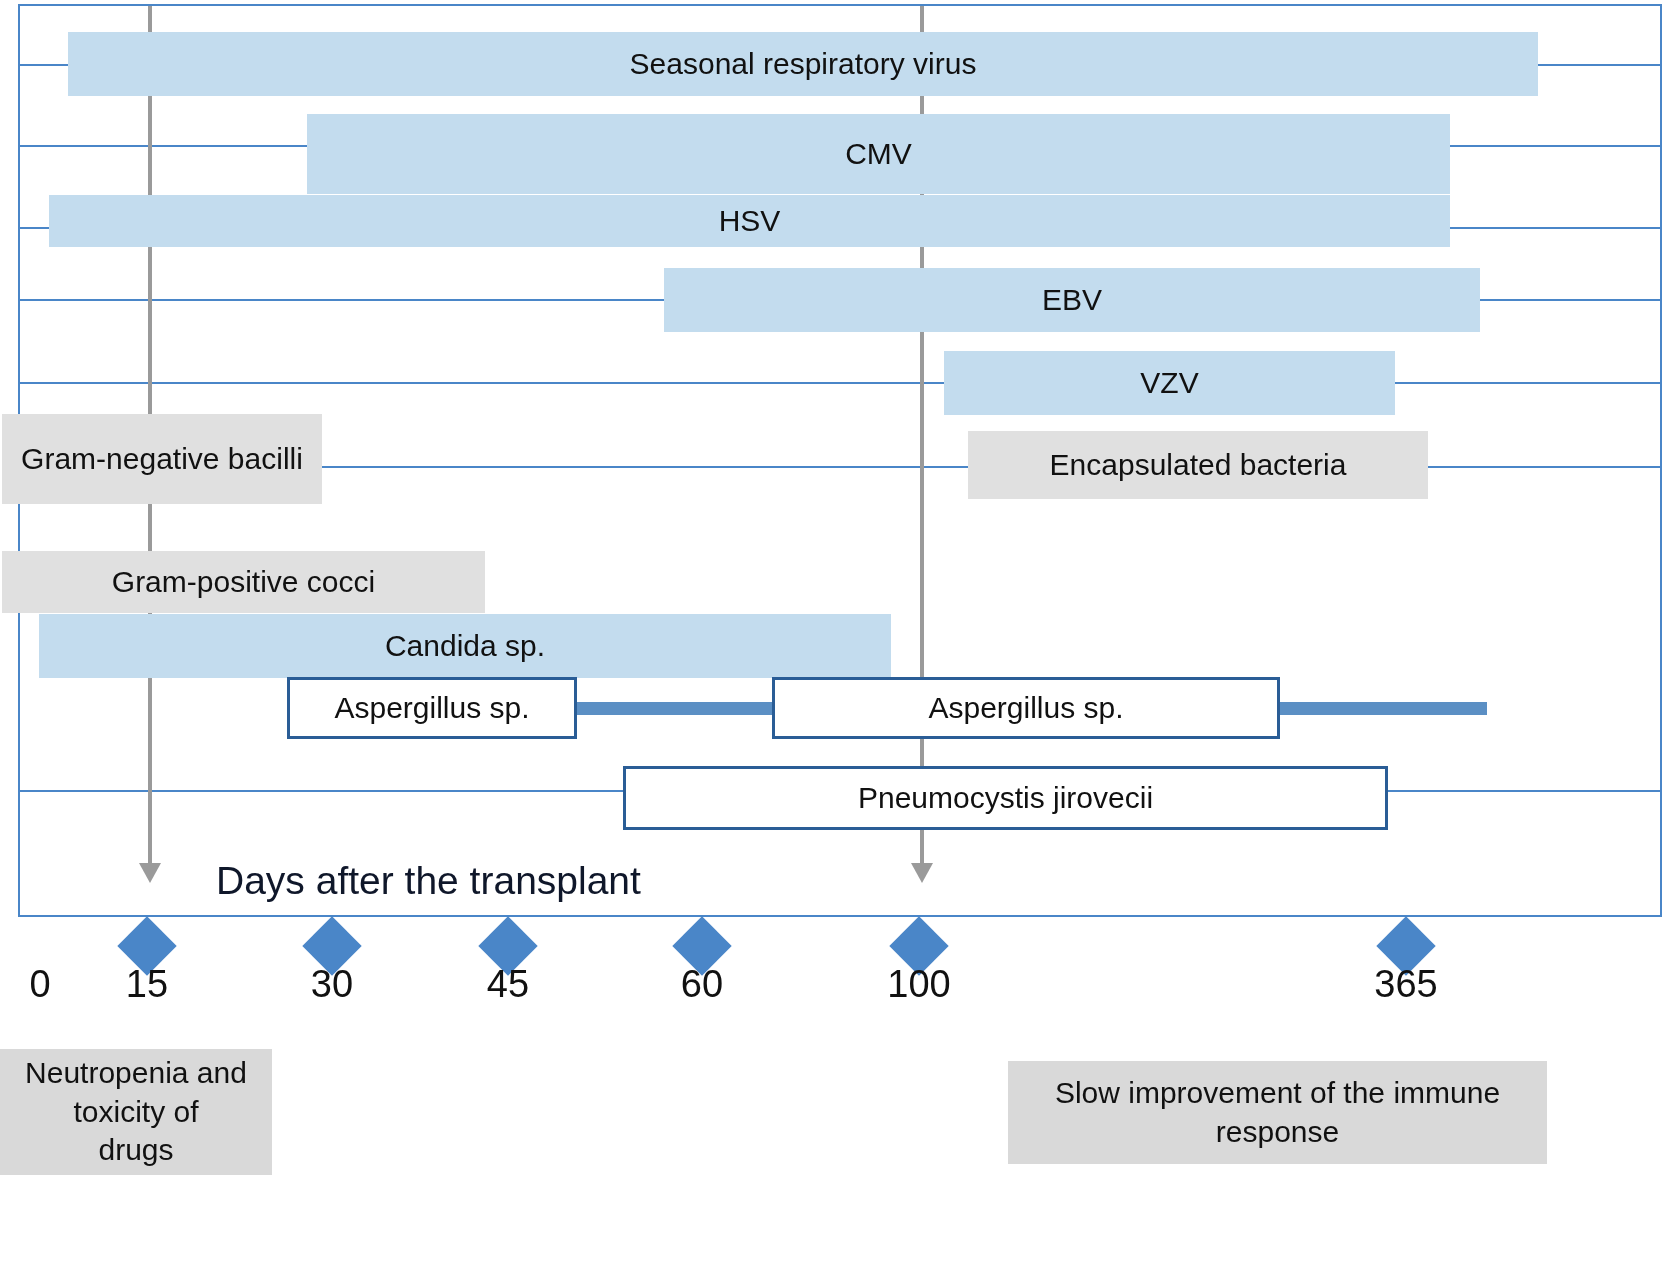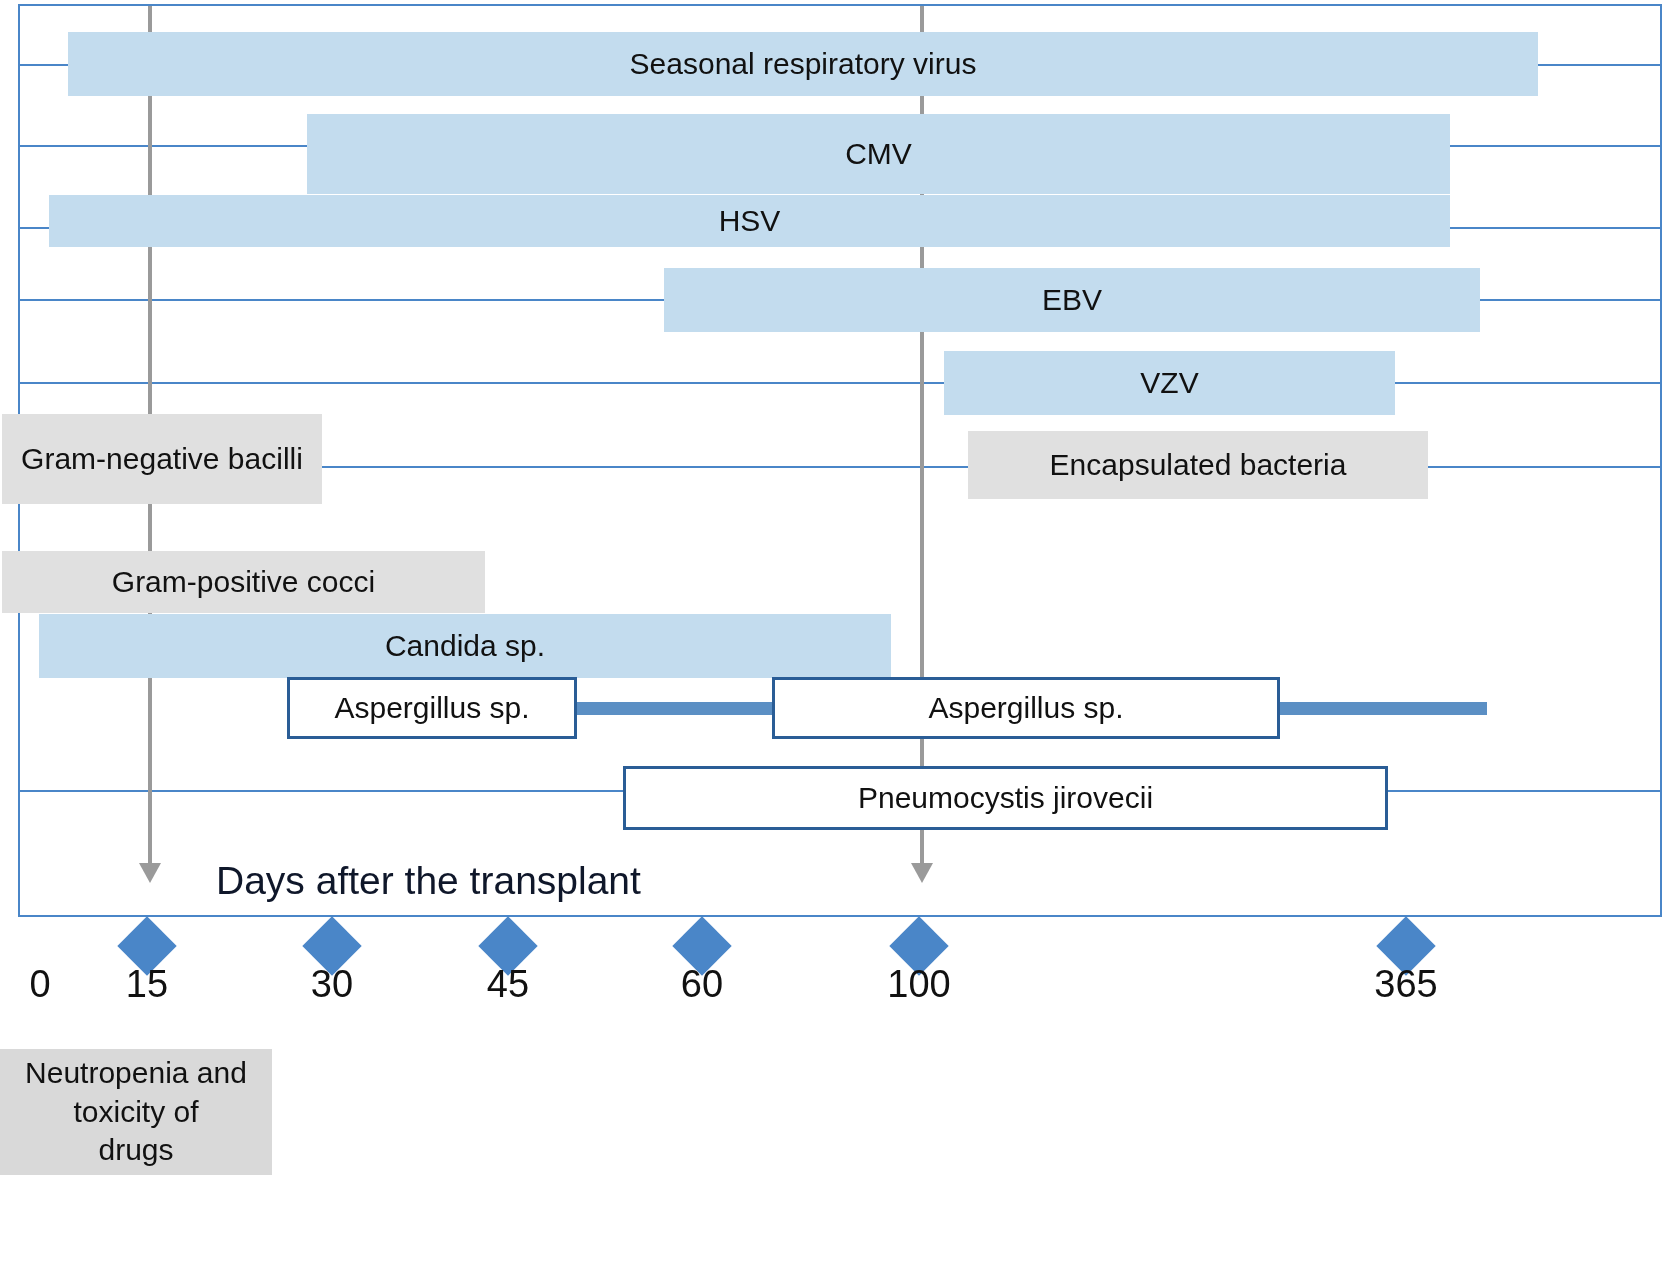--- a/index.html
+++ b/index.html
@@ -141,13 +141,19 @@
 
   <div class="legend-box" style="left:0;top:5px;width:272px;height:126px;">
     <span>
       <span>Neutropenia and</span><br>
       <span>toxicity of</span><br>
       <span>drugs</span>
     </span>
   </div>
 
 
+  <div class="legend-box" style="left:1008px;top:17px;width:539px;height:103px;">
+    <span>
+      <span>Slow improvement of the immune</span><br>
+      <span>response</span>
+    </span>
+  </div>
 </div>
 
 </body></html>

